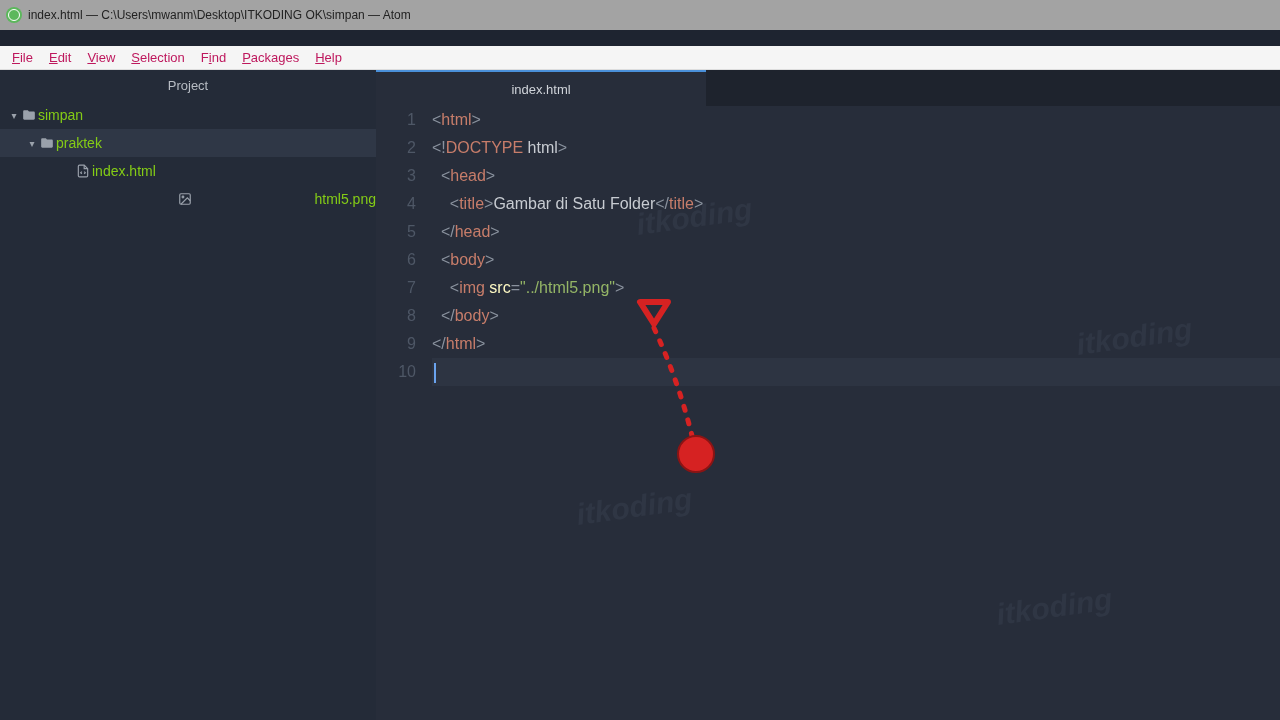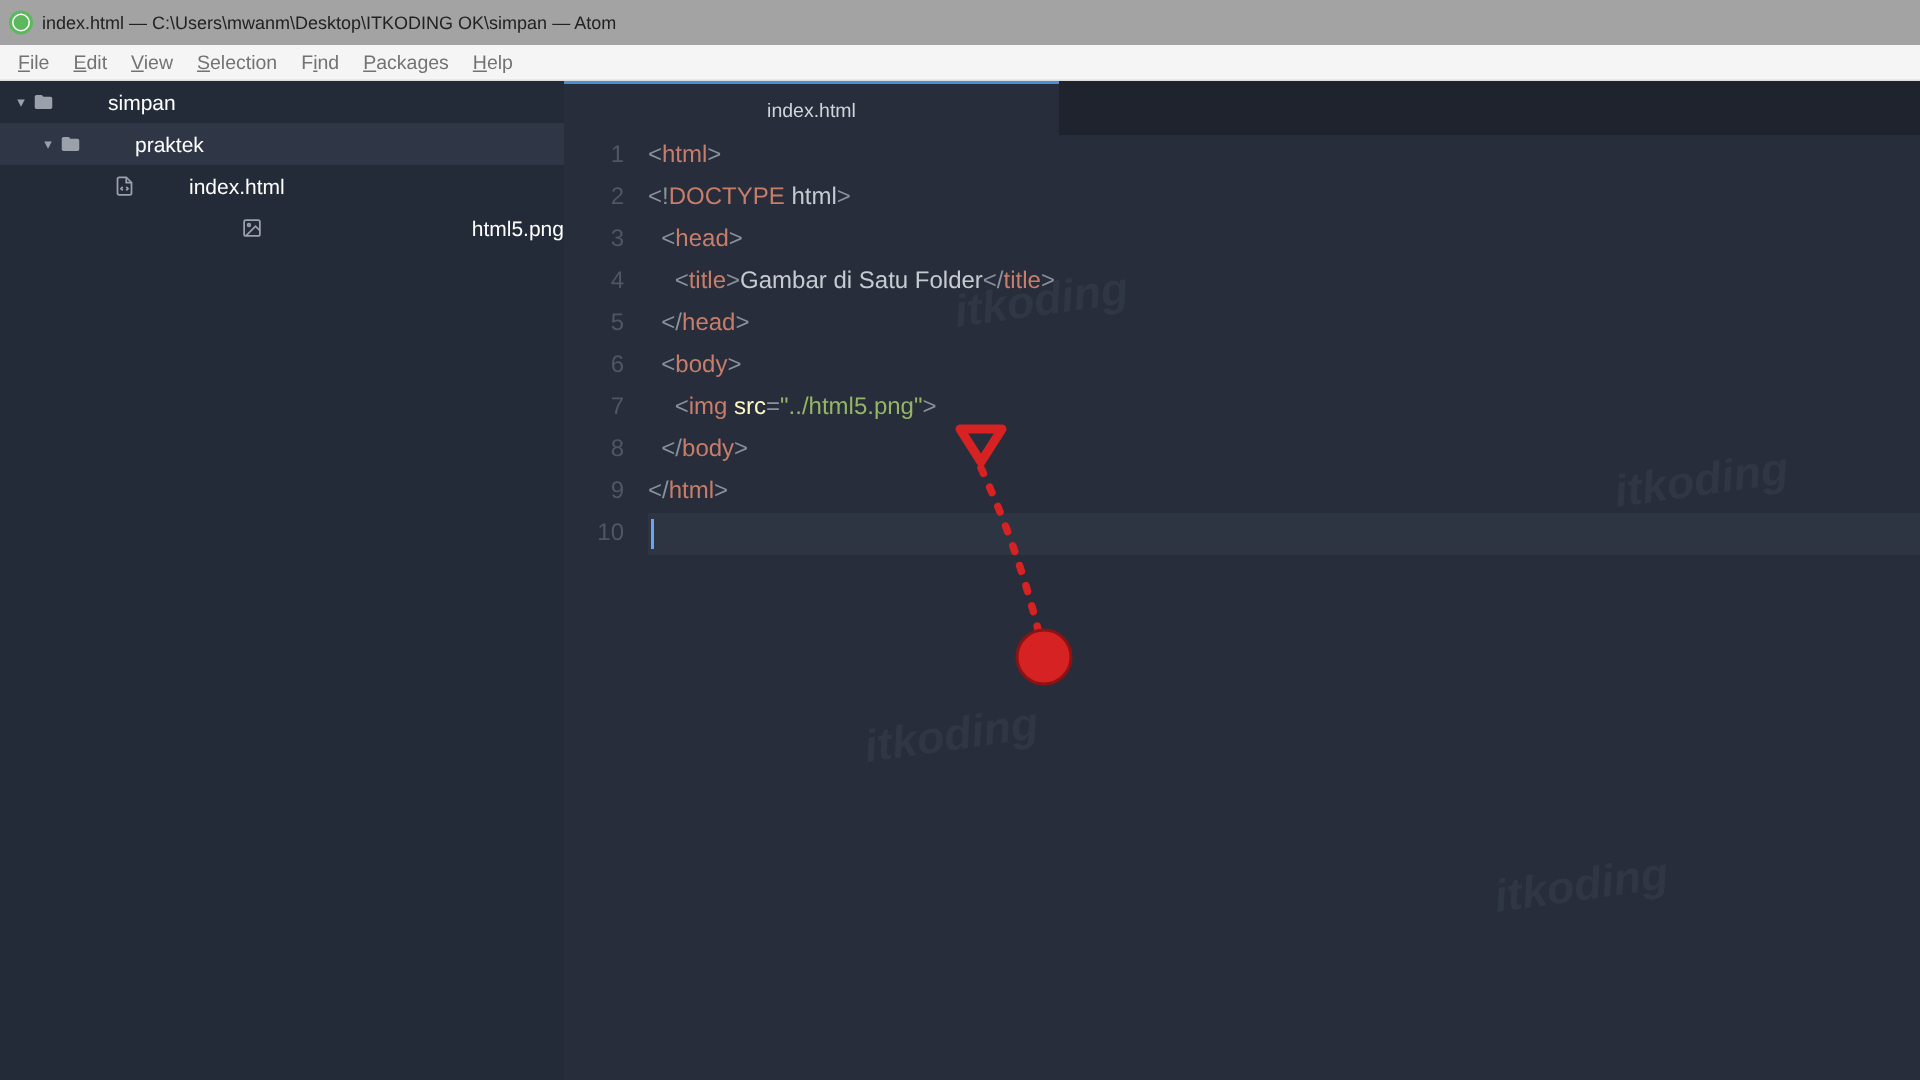--- a/index.html
+++ b/index.html
@@ -1,31 +1,31 @@
 <!DOCTYPE html>
 <html><head>
 <meta charset="utf-8">
 <style>
 * { margin:0; padding:0; box-sizing:border-box; font-family:"Segoe UI",Arial,sans-serif; }
 html,body { width:1280px; height:720px; overflow:hidden; background:#1e2430; }
 .titlebar { height:30px; background:#a3a3a3; display:flex; align-items:center; padding:0 6px; font-size:12px; color:#222; }
 .atom-logo { width:16px; height:16px; border-radius:50%; background:#5cb85c; margin-right:6px; display:flex; align-items:center; justify-content:center; }
 .atom-logo::before { content:""; width:10px; height:10px; border:1px solid #fff; border-radius:50%; }
-.menubar { height:24px; background:#f5f5f5; display:flex; align-items:center; padding:0 4px; font-size:13px; color:#737373; border-bottom:1px solid #ddd; }
+.menubar { height:24px; background:#f5f5f5; display:flex; align-items:center; padding:0 4px; font-size:13px; color:#be185d; border-bottom:1px solid #ddd;margin-top:16px; }
 .menubar .menu-item { padding:2px 8px; cursor:pointer; }
 .menubar .menu-item .u { text-decoration:underline; }
 .workspace { display:flex; height:calc(720px - 30px - 24px); }
 .sidebar { width:376px; background:#242b38; color:#c7cbd1; display:flex; flex-direction:column; font-size:14px; }
 .sidebar-header { text-align:center; padding:8px 0; color:#b8bdc4; font-size:13px; }
 .tree { flex:1; }
 .tree-row { display:flex; align-items:center; height:28px; cursor:pointer; }
 .tree-row.selected { background:#2f3746; }
 .tree-row .chev { width:12px; display:inline-flex; justify-content:center; font-size:10px; color:#9aa1ab; }
 .tree-row .icon { width:18px; display:inline-flex; justify-content:center; color:#9aa1ab; }
-.tree-row .label { color:#ffffff;margin-left:34px; }
+.tree-row .label { color:#84cc16; }
 .indent-0 { padding-left:8px; }
 .indent-1 { padding-left:26px; }
 .indent-2 { padding-left:62px; }
 .indent-1b { padding-left:44px;justify-content:space-between; }
 .editor { flex:1; background:#272d3a; display:flex; flex-direction:column; position:relative; }
 .tabbar { height:36px; display:flex; background:#21262f; }
 .tab { width:330px; background:#272d3a; border-top:2px solid #4a90d9; display:flex; align-items:center; justify-content:center; color:#d0d4da; font-size:13px; }
 .tab-dark { flex:1; background:#1e232d; }
 .code-area { flex:1; display:flex; font-family:"Consolas","Menlo",monospace; font-size:16px; line-height:28px; }
 .gutter { width:56px; text-align:right; padding-right:16px; color:#4e5766; user-select:none; }
@@ -54,20 +54,21 @@
   <div class="menu-item"><span class="u">E</span><span>dit</span></div>
   <div class="menu-item"><span class="u">V</span><span>iew</span></div>
   <div class="menu-item"><span class="u">S</span><span>election</span></div>
   <div class="menu-item">F<span class="u">i</span><span>nd</span></div>
   <div class="menu-item"><span class="u">P</span><span>ackages</span></div>
   <div class="menu-item"><span class="u">H</span><span>elp</span></div>
 </div>
 
 <div class="workspace">
   <div class="sidebar">
+    <div class="sidebar-header">Project</div>
     <div class="tree" id="tree">
         <div class="tree-row indent-0">
           <span class="chev">▾</span>
           <span class="icon">
             <svg width="14" height="14" viewBox="0 0 24 24" fill="#9aa1ab">
               <path d="M10 4H4c-1.1 0-2 .9-2 2v12c0 1.1.9 2 2 2h16c1.1 0 2-.9 2-2V8c0-1.1-.9-2-2-2h-8l-2-2z"></path>
             </svg>
           </span>
           <span class="label">simpan</span>
         </div>

